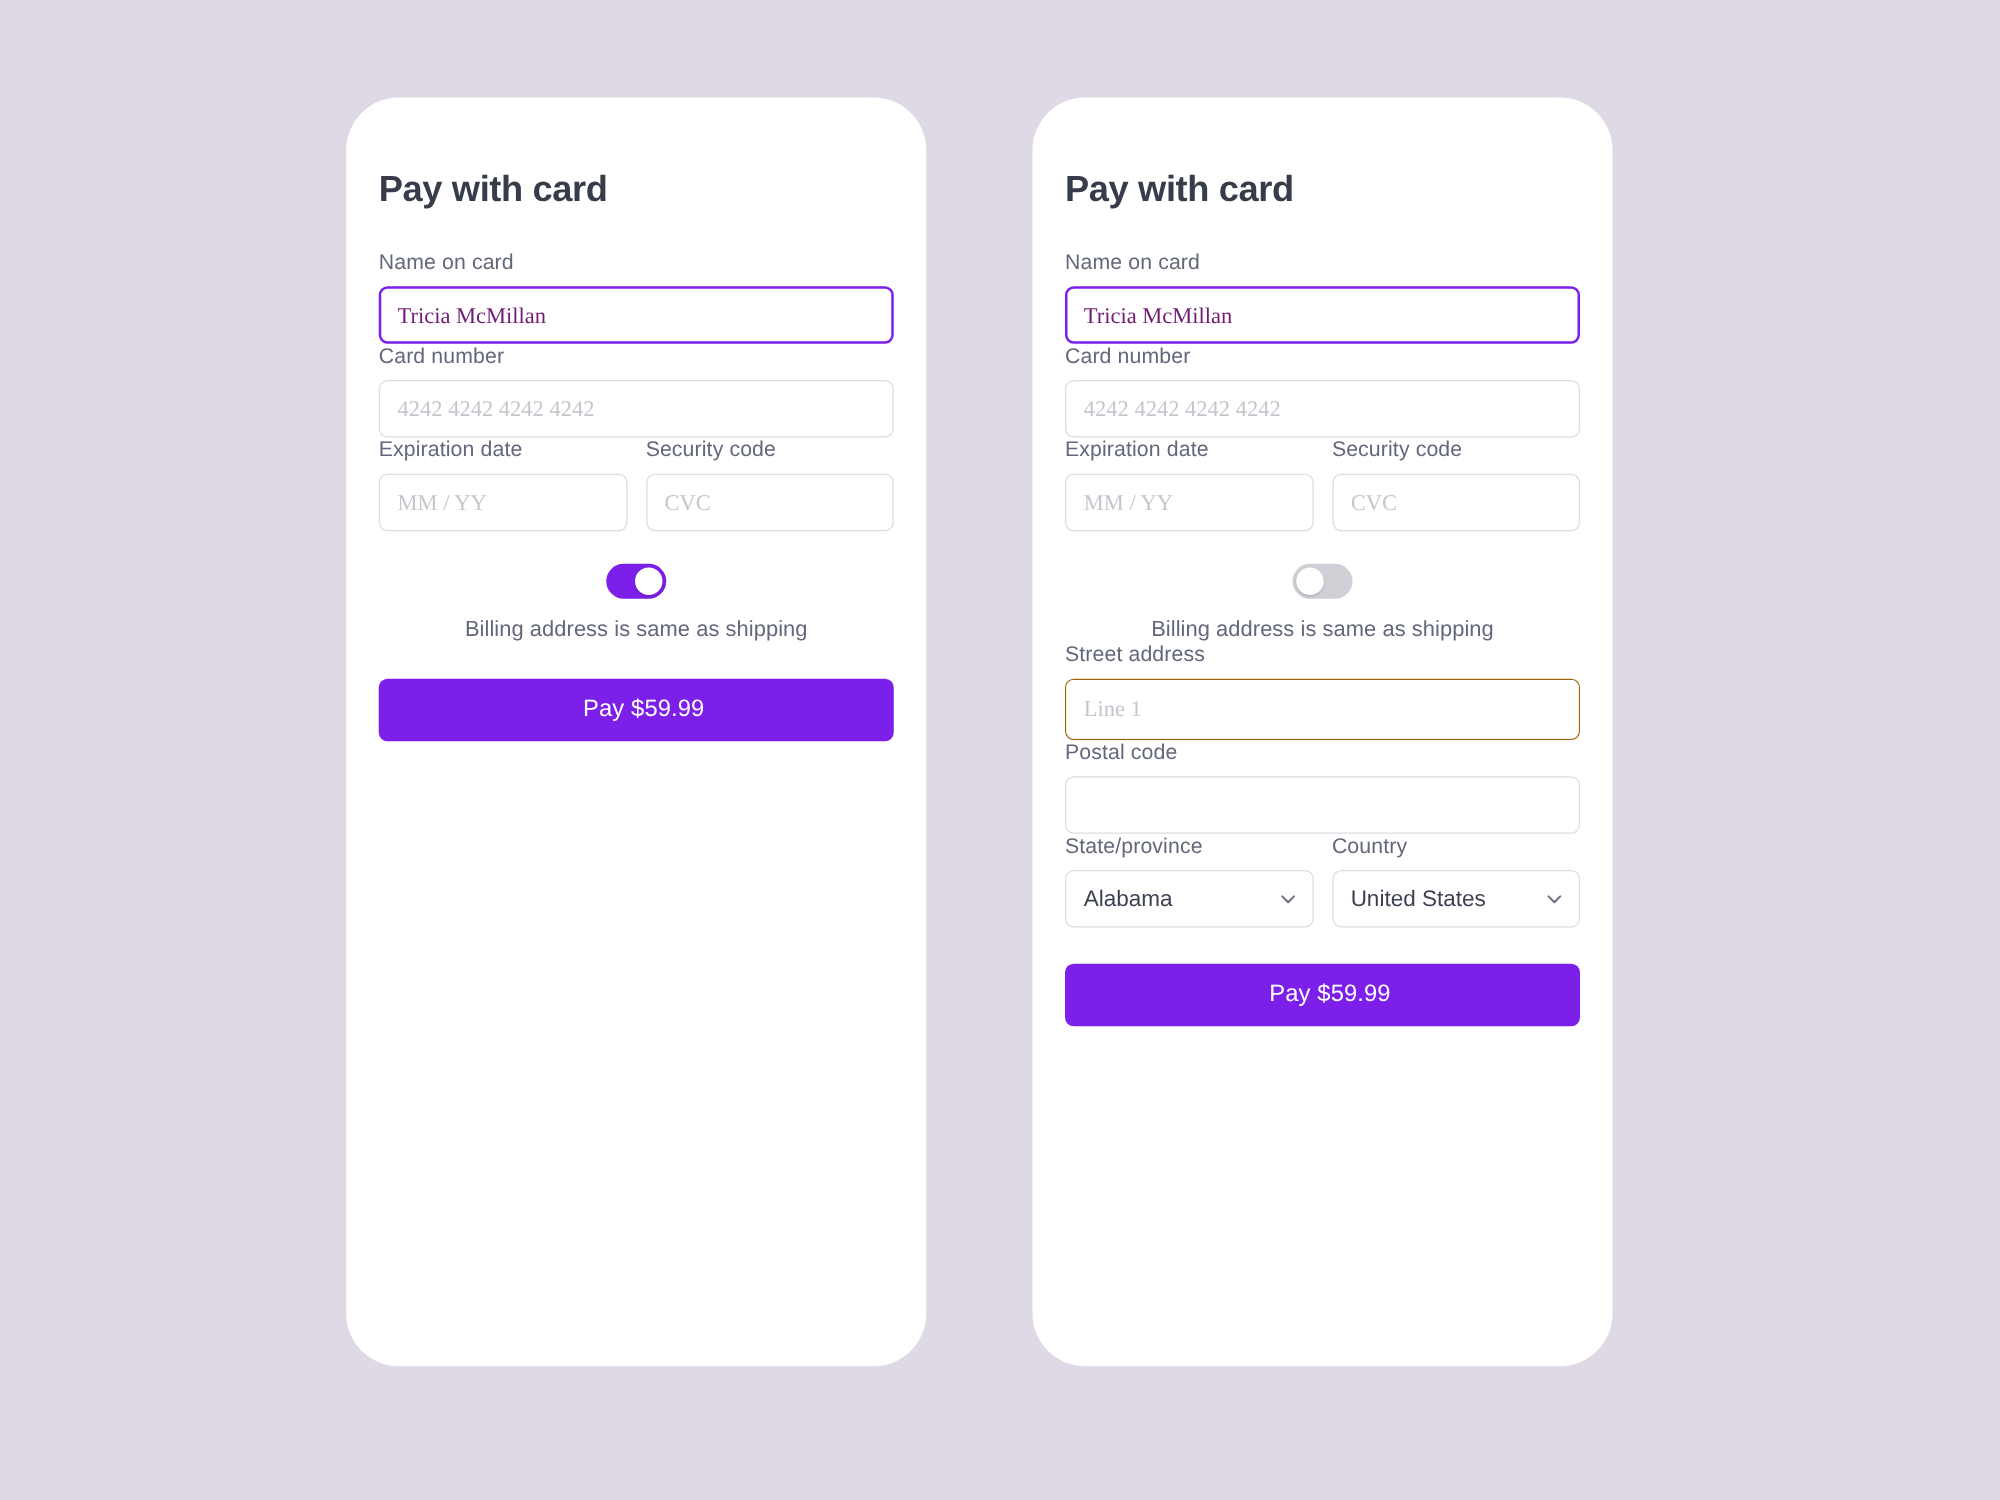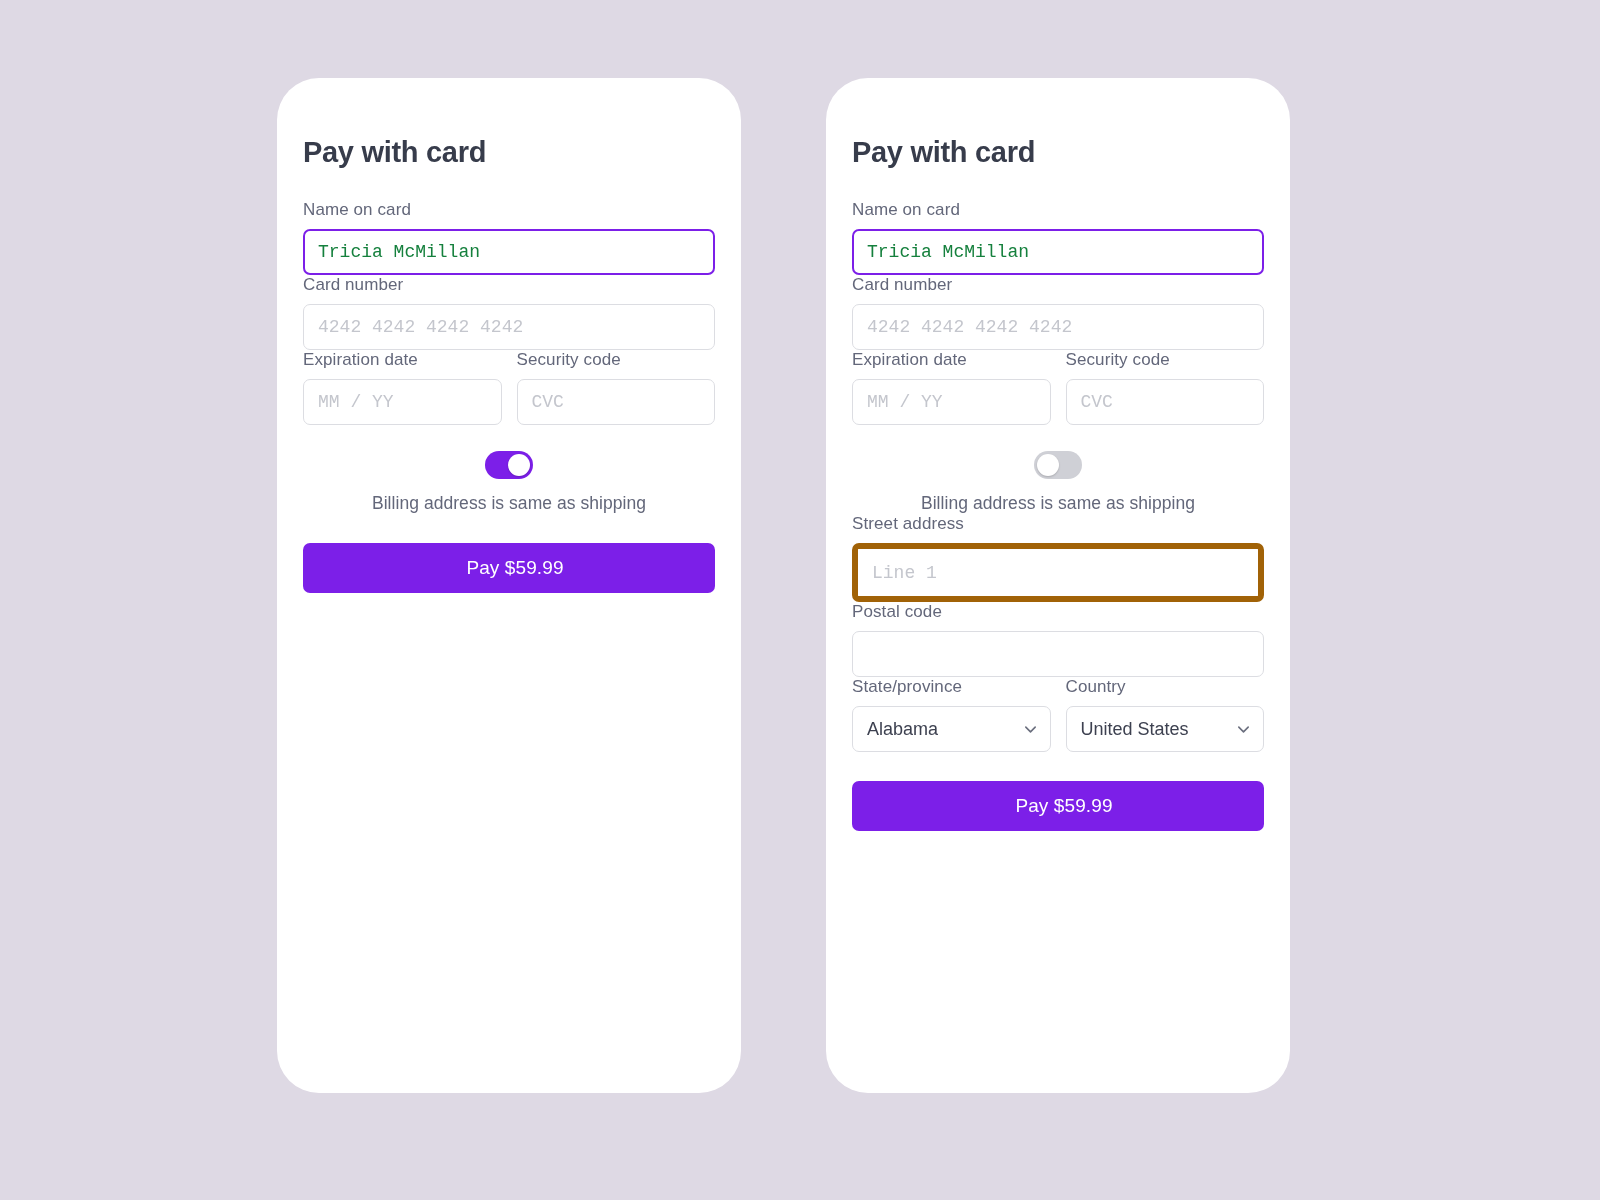--- a/index.html
+++ b/index.html
@@ -79,36 +79,36 @@
   }
 
   .input {
     display: block;
     width: 100%;
     height: 46px;
     border: 1px solid #dcdde2;
     border-radius: 7px;
     background: #ffffff;
     padding: 0 14px;
-    font-family: Liberation Mono, monospace;
+    font-family: Liberation Serif, serif;
     font-size: 18px;
-    color: #15803d;
+    color: #701a75;
     outline: none;
   }
 
   .input::placeholder { color: #c4c6cd; }
 
   .input--focused {
     border: 2px solid #7c1fe8;
     padding: 0 13px;
   }
 
   
   .input-group {
-    border: 6px solid #a16207;
+    border: 1px solid #a16207;
     border-radius: 7px;
     overflow: hidden;
   }
 
   .input-group .input {
     border: none;
     border-radius: 0;
     height: 47px;
   }
 

